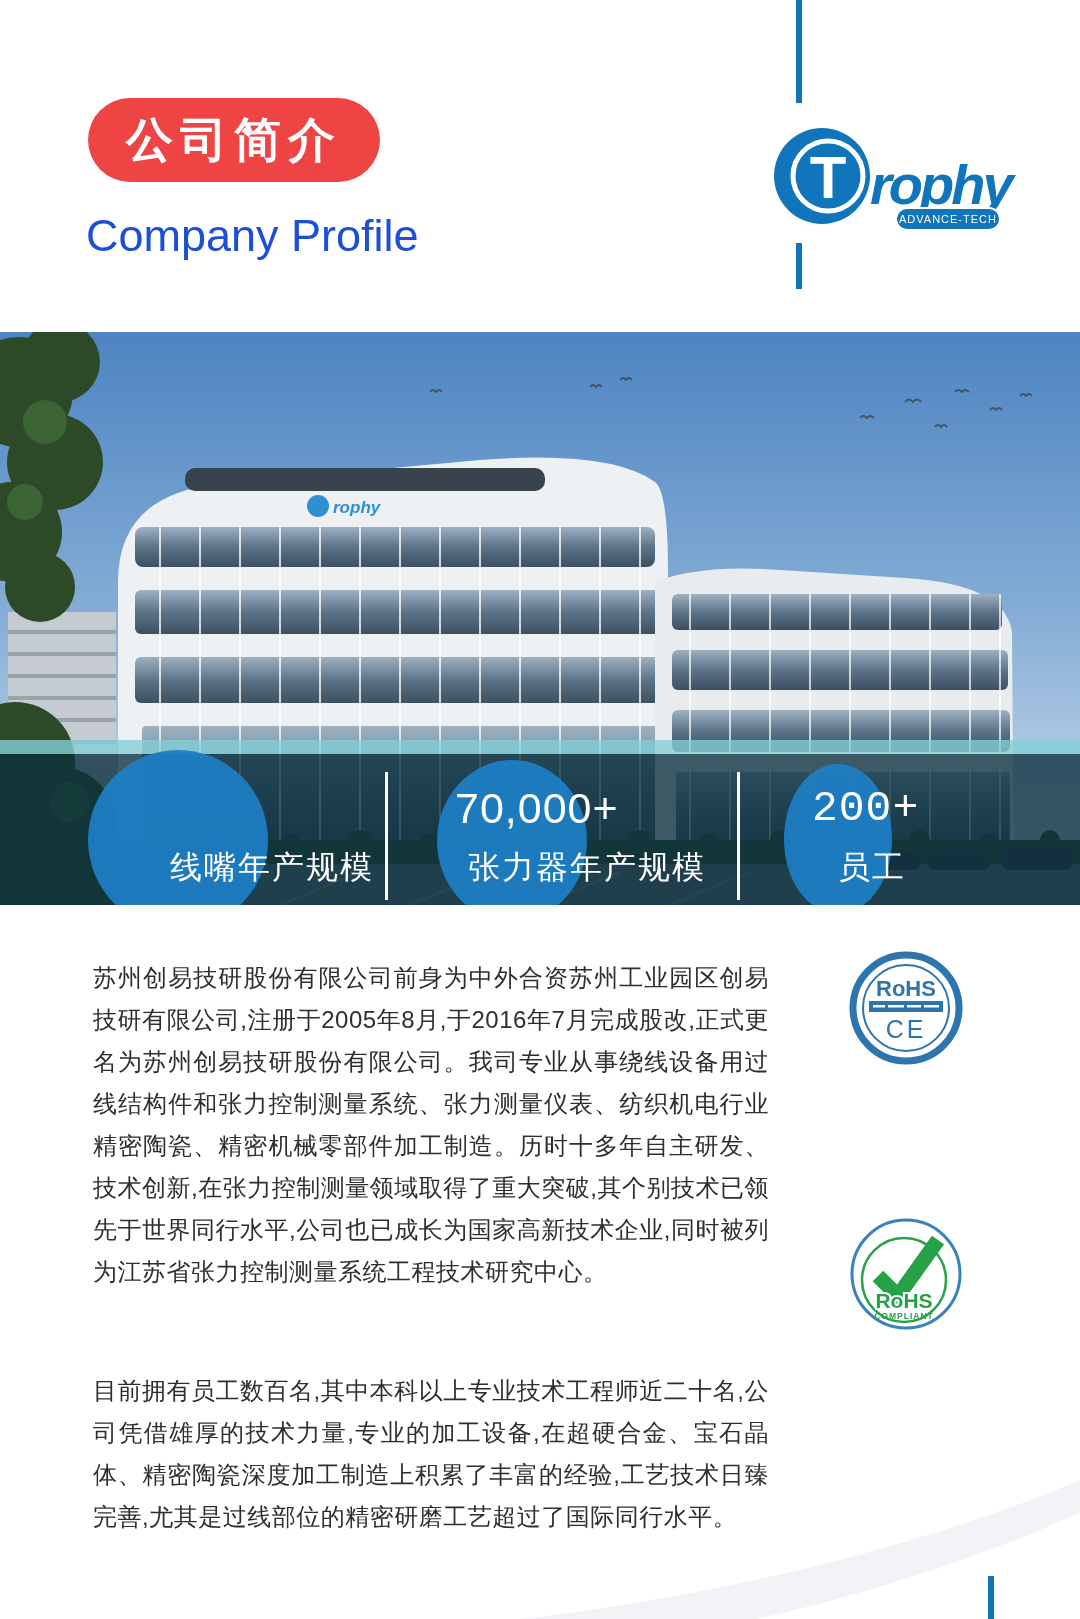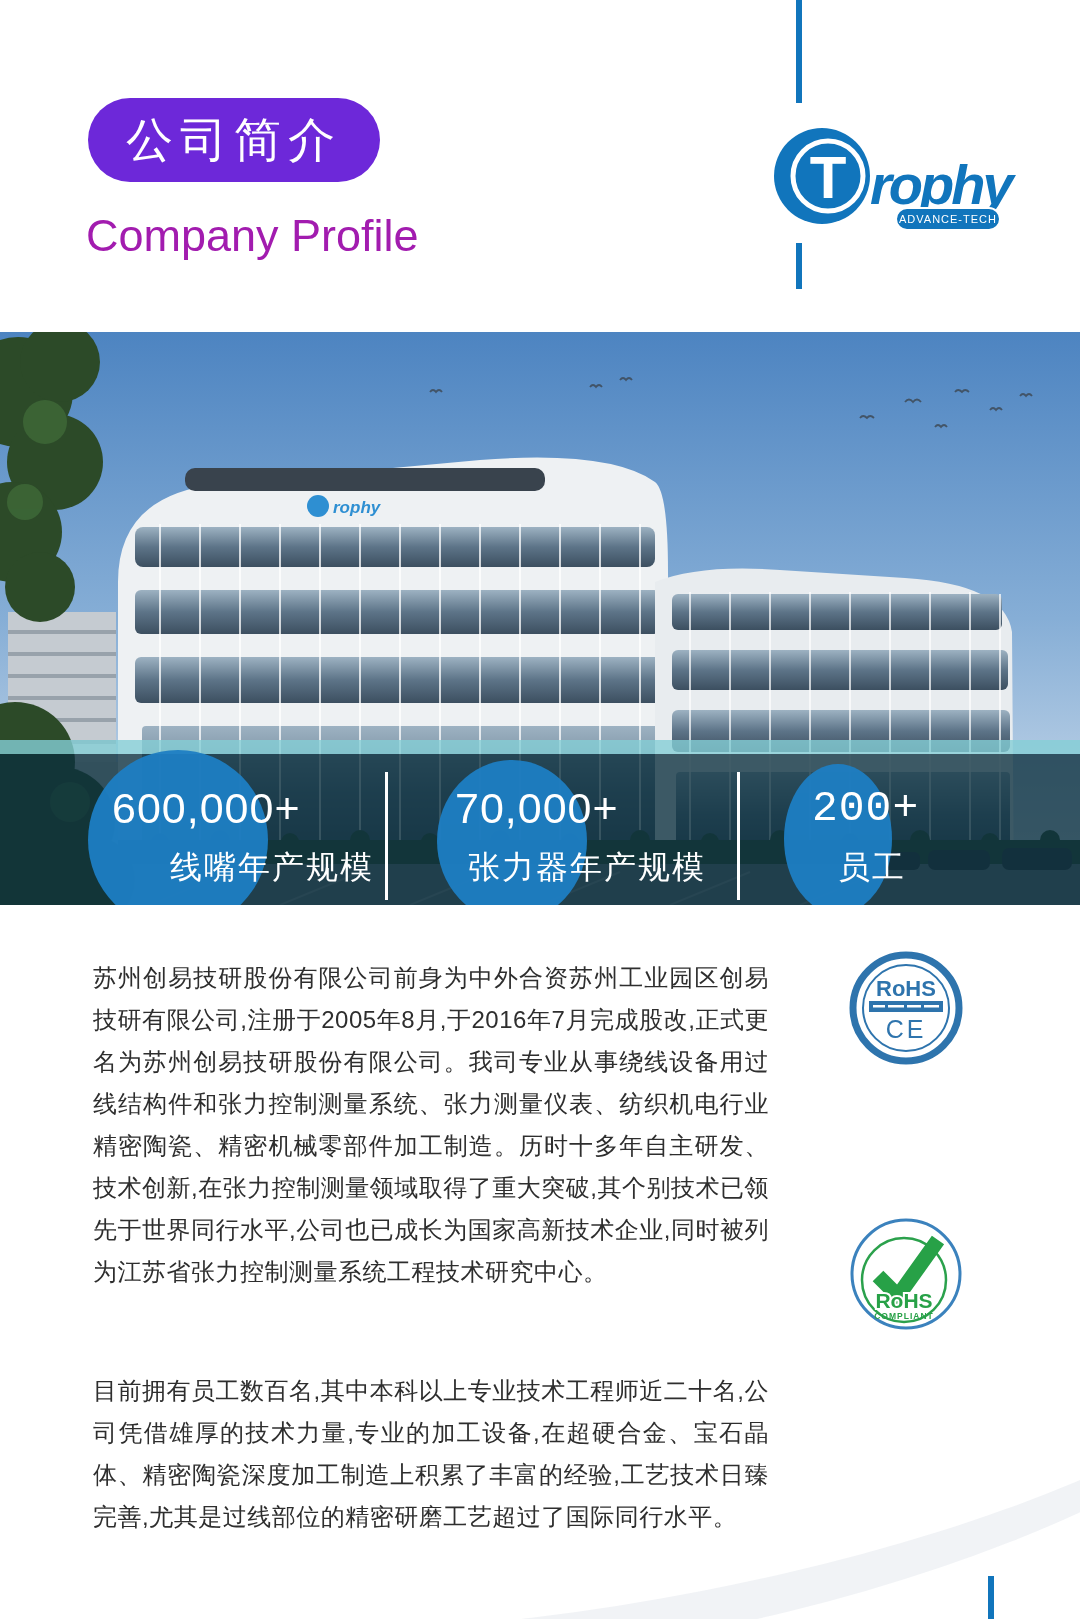--- a/index.html
+++ b/index.html
@@ -10,23 +10,23 @@
   .swoosh{position:absolute;border-radius:50%;z-index:0;}
   .swoosh-a{top:980px;left:-380px;width:1750px;height:640px;
             border-bottom:40px solid rgba(206,213,221,0.28);transform:rotate(-7deg);}
   .swoosh-b{top:1200px;left:-300px;width:1800px;height:720px;
             border-bottom:70px solid rgba(210,217,225,0.40);transform:rotate(-8deg);}
   .swoosh-c{top:1330px;left:-200px;width:1700px;height:700px;
             border-bottom:30px solid rgba(216,222,229,0.45);transform:rotate(-6deg);}
 
   
   .title-pill{position:absolute;left:88px;top:98px;height:84px;padding:0 38px;
-              background:#6d28d9;border-radius:44px;color:#fff;font-size:47px;
-              font-weight:normal;letter-spacing:7px;display:flex;align-items:center;z-index:2;}
-  .title-en{position:absolute;left:86px;top:210px;font-size:45px;color:#a21caf;z-index:2;}
+              background:#ef4444;border-radius:44px;color:#fff;font-size:47px;
+              font-weight:bold;letter-spacing:7px;display:flex;align-items:center;z-index:2;}
+  .title-en{position:absolute;left:86px;top:210px;font-size:45px;color:#1d4ed8;z-index:2;}
   .vline{position:absolute;left:796px;width:6px;background:#1175bc;z-index:2;}
   .vline-top{top:0;height:103px;}
   .vline-mid{top:243px;height:46px;}
   .vline-bottom{left:988px;top:1576px;height:43px;}
   .brand-logo{position:absolute;left:770px;top:124px;width:250px;height:114px;z-index:2;}
 
   
   .hero{position:absolute;left:0;top:332px;width:1080px;height:573px;overflow:hidden;z-index:1;}
   .hero svg.scene{position:absolute;left:0;top:0;width:100%;height:100%;}
   .teal-strip{position:absolute;left:0;top:408px;width:1080px;height:14px;
@@ -227,21 +227,20 @@
       </g>
     </svg>
 
     <div class="teal-strip"></div>
 
     <div class="hero-overlay">
       <div class="stat-circle sc1"></div>
       <div class="stat-circle sc2"></div>
       <div class="stat-circle sc3"></div>
 
-      <div class="stat-num n1">600,000+</div>
       <div class="stat-label l1">线嘴年产规模</div>
 
       <div class="stat-divider sd1"></div>
 
       <div class="stat-num n2">70,000+</div>
       <div class="stat-label l2">张力器年产规模</div>
 
       <div class="stat-divider sd2"></div>
 
       <div class="stat-num n3">200+</div>

